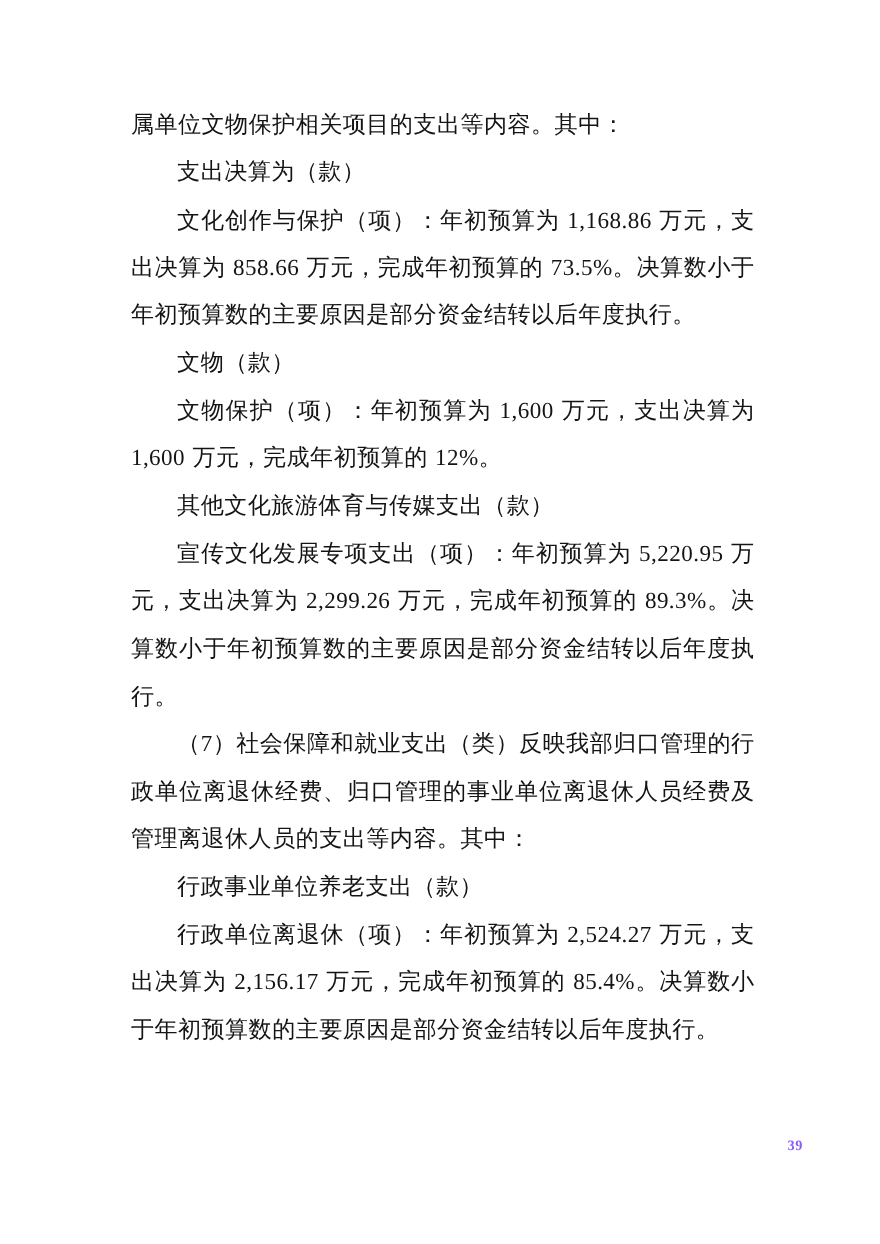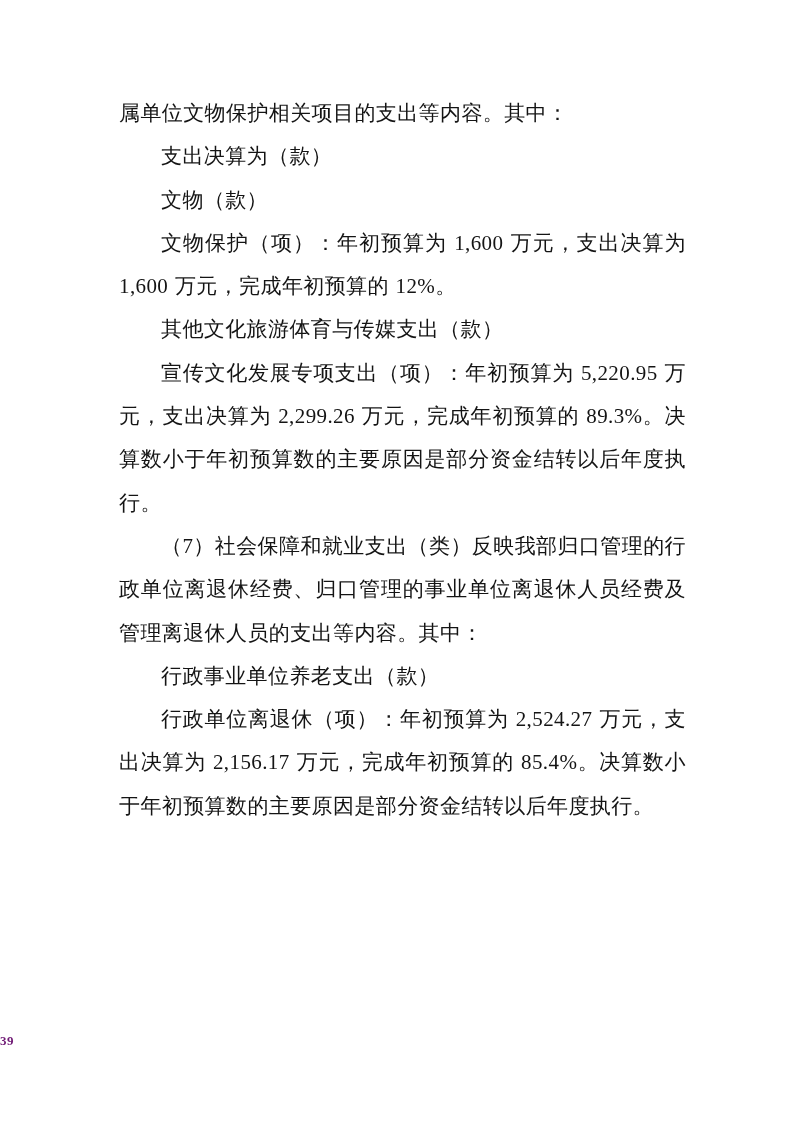--- a/index.html
+++ b/index.html
@@ -33,35 +33,36 @@
     word-spacing: 1px;
   }
   p.para.indent {
     text-indent: 2em;
   }
   .page-number {
     position: absolute;
     top: 1033px;
     left: 0;
     width: 100%;
-    text-align: left;
+    text-align: right;
     font-size: 13px;
     font-weight: 700;
     font-family: "Liberation Serif", "DejaVu Serif", serif;
-    color: #701a75;
+    color: #8b5cf6;
     letter-spacing: 0.5px;
   }
 </style>
 </head>
 <body>
 
 <div class="page">
   <div class="content">
       <p class="para">属单位文物保护相关项目的支出等内容。其中：</p>
       <p class="para indent">支出决算为（款）</p>
+      <p class="para indent">文化创作与保护（项）：年初预算为 1,168.86 万元，支出决算为 858.66 万元，完成年初预算的 73.5%。决算数小于年初预算数的主要原因是部分资金结转以后年度执行。</p>
       <p class="para indent">文物（款）</p>
       <p class="para indent">文物保护（项）：年初预算为 1,600 万元，支出决算为 1,600 万元，完成年初预算的 12%。</p>
       <p class="para indent">其他文化旅游体育与传媒支出（款）</p>
       <p class="para indent">宣传文化发展专项支出（项）：年初预算为 5,220.95 万元，支出决算为 2,299.26 万元，完成年初预算的 89.3%。决算数小于年初预算数的主要原因是部分资金结转以后年度执行。</p>
       <p class="para indent">（7）社会保障和就业支出（类）反映我部归口管理的行政单位离退休经费、归口管理的事业单位离退休人员经费及管理离退休人员的支出等内容。其中：</p>
       <p class="para indent">行政事业单位养老支出（款）</p>
       <p class="para indent">行政单位离退休（项）：年初预算为 2,524.27 万元，支出决算为 2,156.17 万元，完成年初预算的 85.4%。决算数小于年初预算数的主要原因是部分资金结转以后年度执行。</p>
     </div>
   <div class="page-number">39</div>
 </div>

